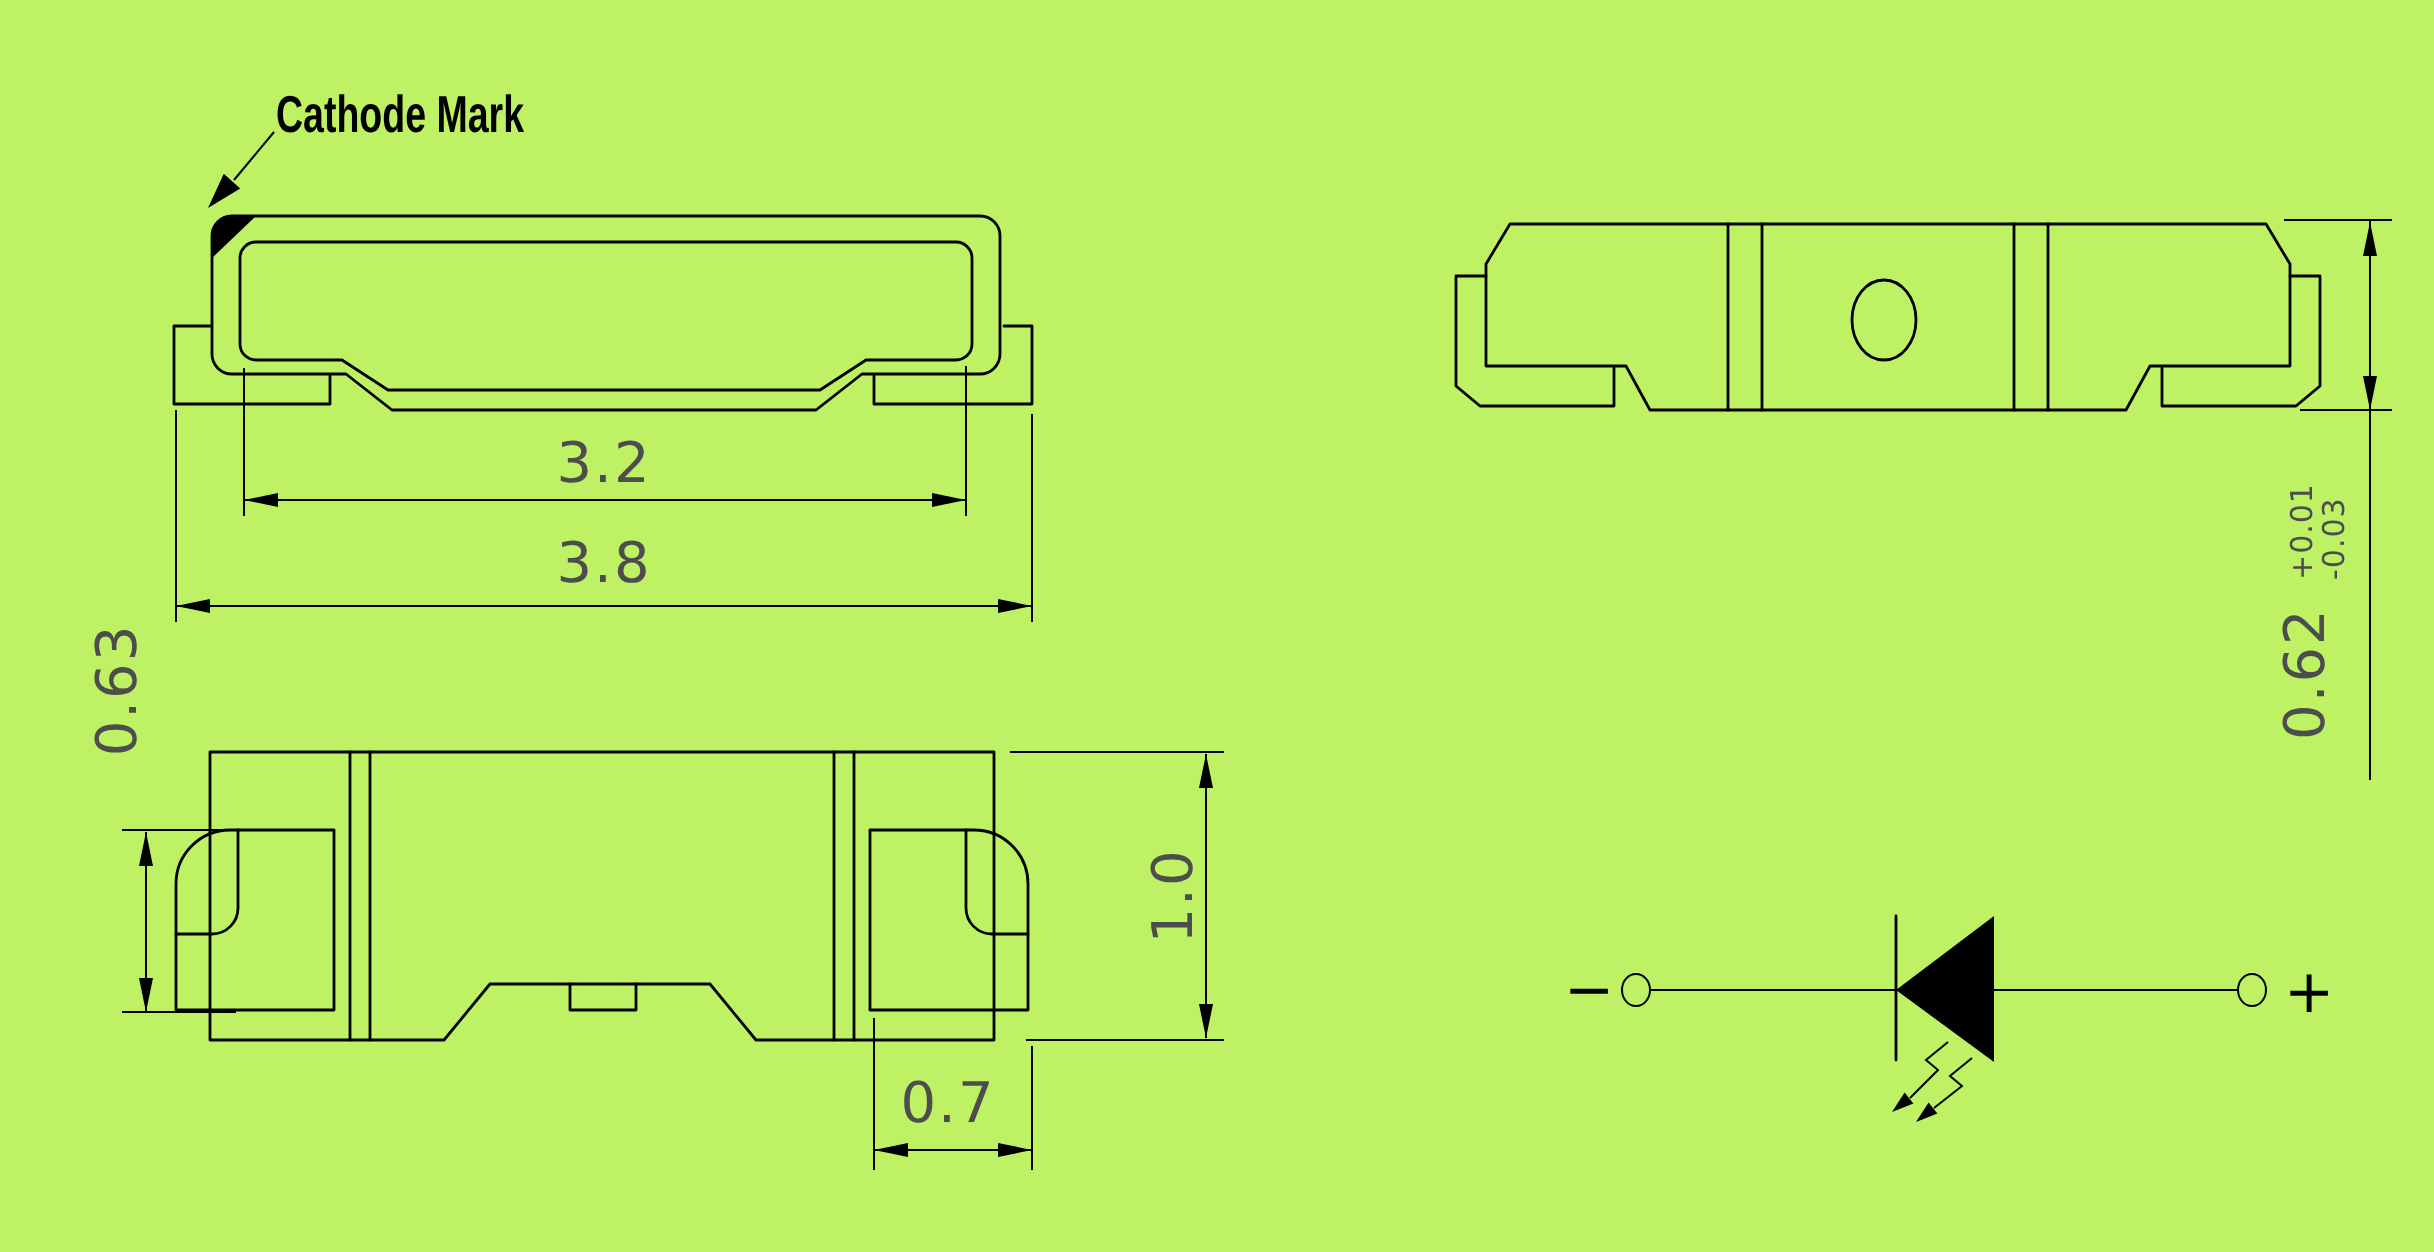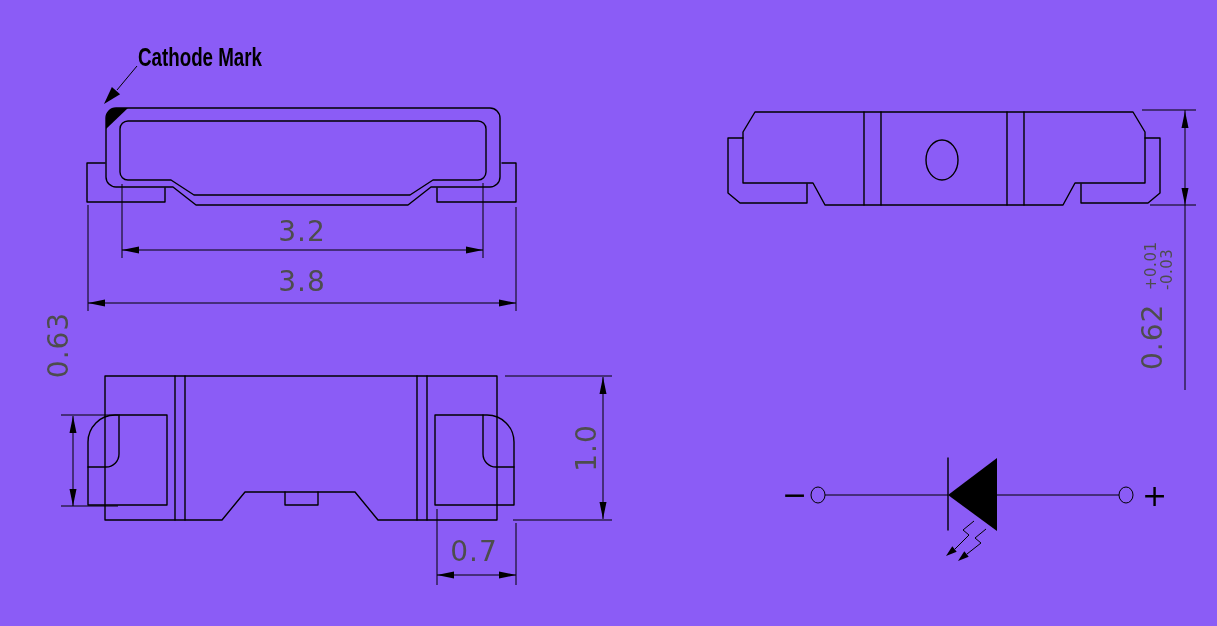--- a/index.html
+++ b/index.html
@@ -1,16 +1,16 @@
 <!DOCTYPE html>
 <html><head>
 <meta charset="utf-8">
 <style>
   html,body{margin:0;padding:0;background:#fff;}
-  .canvas{position:relative;width:1217px;height:626px;background:#8b5cf6;overflow:hidden;}
+  .canvas{position:relative;width:1217px;height:626px;background:#bef264;overflow:hidden;}
   svg{display:block;}
   .outline{fill:none;stroke:#000;stroke-width:1.4;stroke-linejoin:round;stroke-linecap:round;}
   .thin{fill:none;stroke:#000;stroke-width:1;}
   .ah{fill:#000;stroke:none;}
   .solid{fill:#000;stroke:none;}
   .dimtext{fill:#4d4d4d;font-family:"DejaVu Sans",sans-serif;font-size:28px;letter-spacing:1px;}
   .toltext{fill:#4d4d4d;font-family:"DejaVu Sans",sans-serif;font-size:15px;letter-spacing:0.5px;}
   .label{fill:#000;font-family:"Liberation Sans",sans-serif;font-size:26px;font-weight:bold;}
   .sym{fill:#000;font-family:"DejaVu Sans",sans-serif;font-size:30px;}
 </style>

